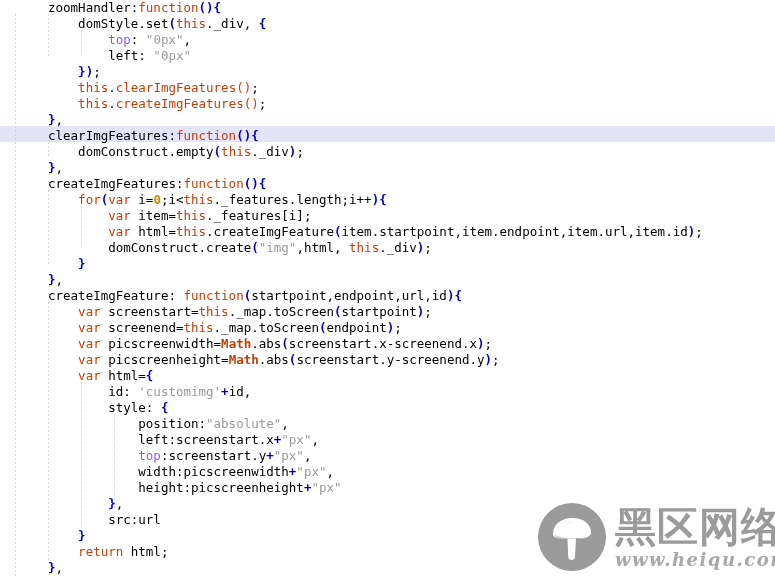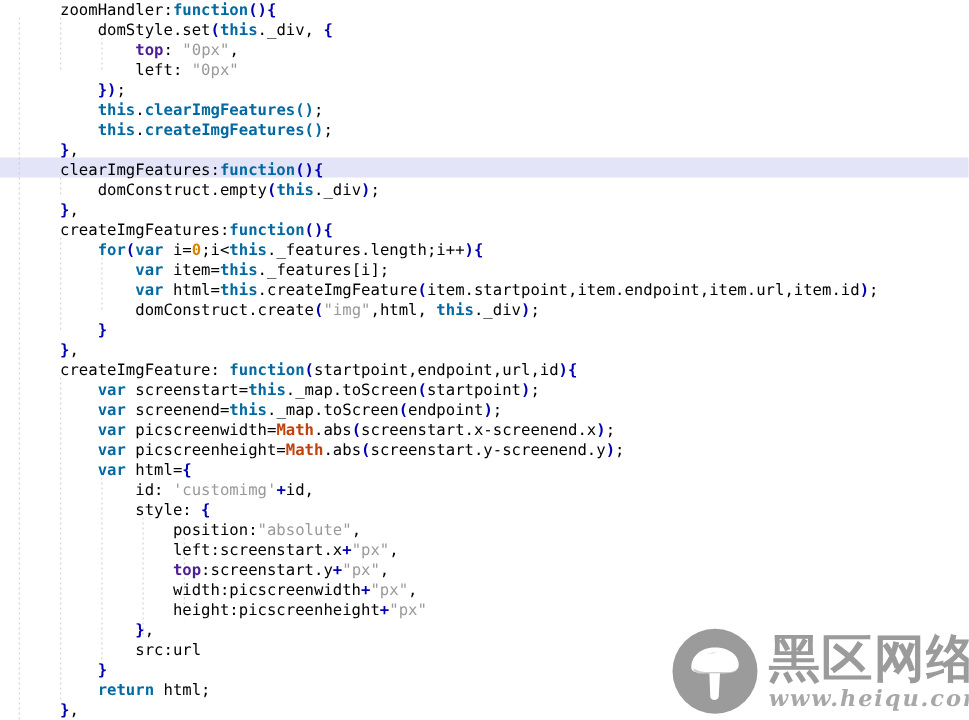--- a/index.html
+++ b/index.html
@@ -65,25 +65,25 @@
     color: #000000;
     -webkit-font-smoothing: none;
   }
   .code .ln {
     display: block;
     height: 16px;
     padding-left: 48px;
   }
 
   
-  .kw      { color: #0369a1; font-weight: bold; }  
+  .kw      { color: #c2410c; font-weight: normal; }  
   .str     { color: #9a9a9a; }                     
   .num     { color: #d78500; font-weight: bold; }  
   .cls     { color: #c2410c; font-weight: bold; }  
-  .prop    { color: #4c1d95; font-weight: bold; }  
+  .prop    { color: #8b5cf6; font-weight: normal; }  
   .punc    { color: #0000b0; font-weight: bold; }
 
   
   .watermark {
     position: absolute;
     display: flex;
     align-items: center;
     gap: 9px;
     user-select: none;
   }

